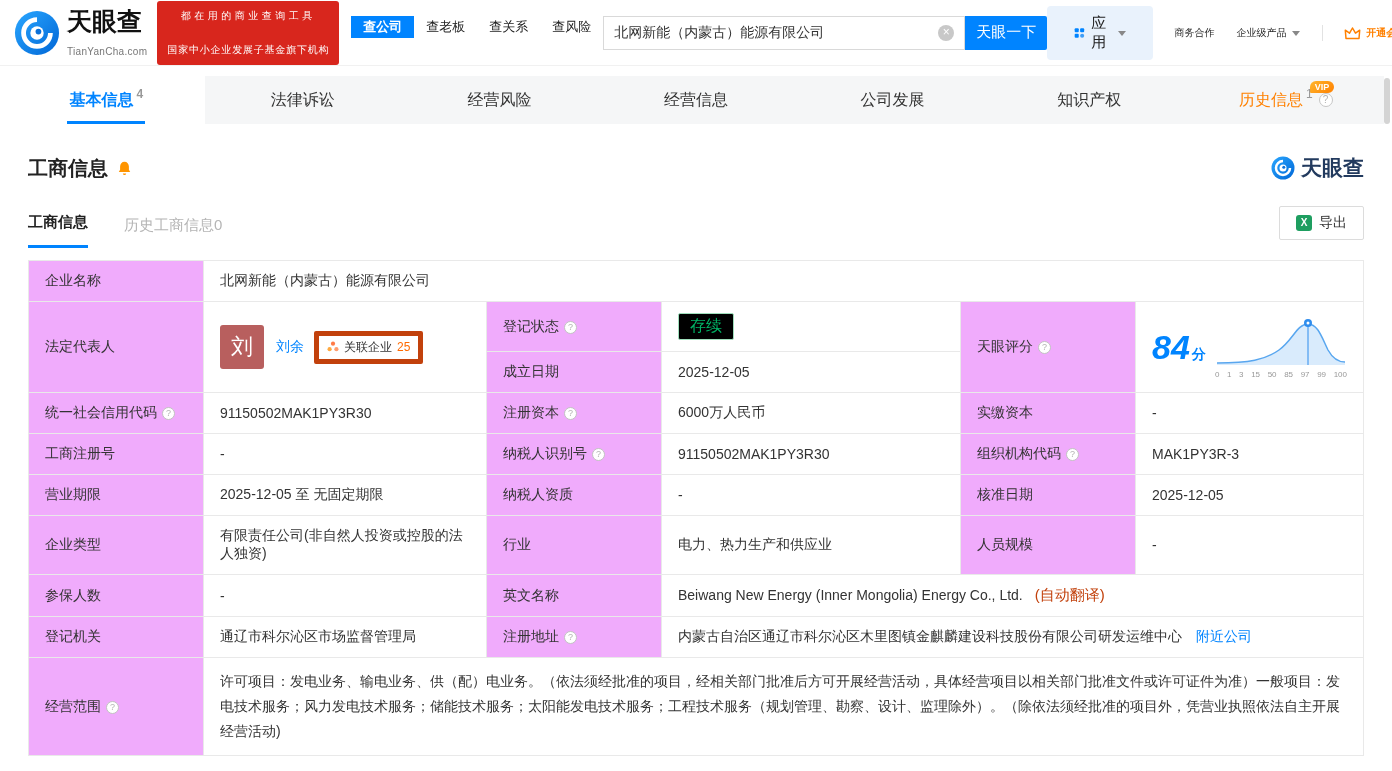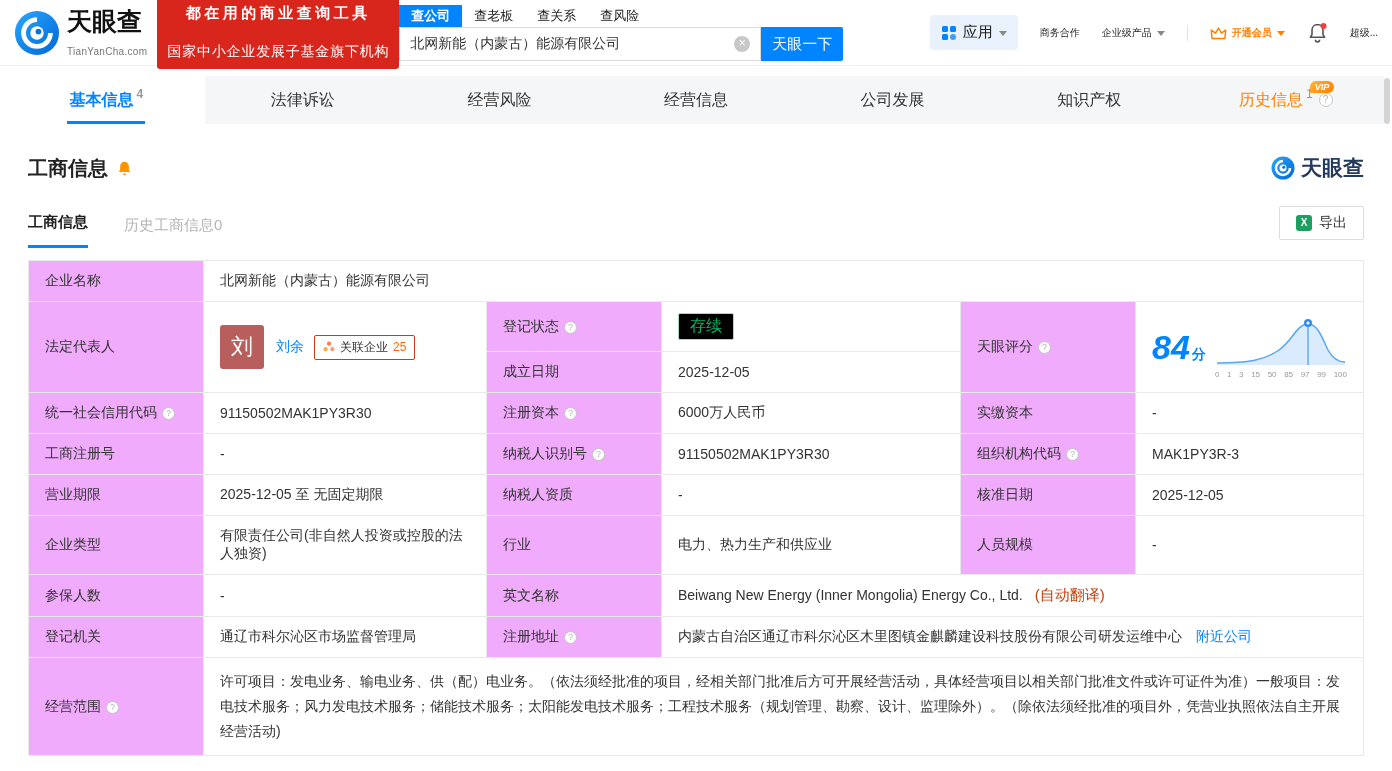--- a/index.html
+++ b/index.html
@@ -5,48 +5,48 @@
   *{box-sizing:border-box;margin:0;padding:0}
   html,body{width:1392px;height:771px}
   body{font-family:"Liberation Sans","DejaVu Sans",sans-serif;background:#fff;color:#333;overflow:hidden;position:relative}
 
   
   .topbar{display:flex;align-items:center;height:66px;padding:0 14px;border-bottom:1px solid #f1f1f1}
   .logo{display:flex;align-items:center;gap:7px;cursor:pointer}
   .logo-cn{font-size:25px;font-weight:bold;color:#111;line-height:1.05}
   .logo-en{font-size:10px;color:#777;letter-spacing:.3px;margin-top:12px}
   .promo{background:#d8261d;color:#fff;border-radius:3px;margin-left:10px;padding:8px 10px;text-align:center}
-  .promo-l1{font-size:15px;font-weight:bold;letter-spacing:3.5px;white-space:nowrap}
-  .promo-l2{font-size:14px;margin-top:20px;letter-spacing:.8px;white-space:nowrap}
-  .searchblock{display:flex;flex-direction:column}
+  .promo-l1{font-size:10px;font-weight:normal;letter-spacing:3.5px;white-space:nowrap}
+  .promo-l2{font-size:10px;margin-top:20px;letter-spacing:.8px;white-space:nowrap}
+  .searchblock{margin-left:12px;display:flex;flex-direction:row}
   .stabs{display:flex;align-items:center;height:23px}
   .stab{font-size:13px;padding:2px 12px;cursor:pointer;color:#222;white-space:nowrap}
   .stab.active{background:#0084ff;color:#fff;font-weight:bold}
   .srow{display:flex}
   .sbox{width:362px;height:34px;border:1px solid #d9d9d9;display:flex;align-items:center;padding:0 10px;background:#fff}
   .sinput{flex:1;border:none;outline:none;font-size:14px;color:#333;font-family:inherit;background:transparent}
   .clear{width:16px;height:16px;border-radius:50%;background:#c8c8c8;color:#fff;font-size:12px;line-height:15px;text-align:center;cursor:pointer;flex:none}
   .sbtn{width:82px;height:34px;background:#0084ff;color:#fff;border:none;font-size:15px;cursor:pointer;font-family:inherit;border-radius:0 2px 2px 0}
   .topnav{margin-left:auto;display:flex;align-items:center;gap:22px}
-  .apps{display:flex;align-items:center;gap:6px;background:#e9f2fc;border-radius:4px;padding:8px 11px;font-size:15px;color:#222;cursor:pointer}
+  .apps{display:flex;align-items:center;gap:6px;background:#e9f2fc;border-radius:4px;padding:8px 27px;font-size:15px;color:#222;cursor:pointer}
   .caret{width:0;height:0;border:4px solid transparent;border-top:5px solid #888;margin-top:5px}
   .caret.orange{border-top-color:#ff8000}
   .navitem{font-size:10px;color:#262626;cursor:pointer;display:flex;align-items:center;gap:5px;white-space:nowrap}
   .navitem.vip{color:#ff8000;font-weight:bold}
   .vdivider{width:1px;height:16px;background:#e2e2e2}
   .bellbtn{display:flex;cursor:pointer}
 
   
   .tabbar{display:flex;margin:10px 8px 0;background:#f5f6f7;height:48px}
   .tab{flex:1;display:flex;align-items:center;justify-content:center;font-size:16px;color:#333;cursor:pointer;position:relative}
   .tab sup{font-size:12px;color:#999;margin-left:3px;transform:translateY(-6px)}
   .tab.active{background:#fff;color:#0084ff;font-weight:bold}
   .tab.active::after{content:"";position:absolute;bottom:0;left:50%;transform:translateX(-50%);width:78px;height:3px;background:#0084ff}
   .tab.history{color:#ff8000}
-  .vip-tag{position:absolute;top:5px;left:calc(50% + 24px);background:linear-gradient(135deg,#ffb62e,#ff8000);color:#fff;font-size:9px;font-style:italic;font-weight:bold;padding:1px 5px;border-radius:6px 6px 6px 1px}
+  .vip-tag{position:absolute;top:5px;left:calc(50% + 24px);background:linear-gradient(135deg,#ffb62e,#ff8000);color:#fff;font-size:9px;font-weight:bold;padding:1px 5px;border-radius:6px 6px 6px 1px}
   .qmark{display:inline-block;width:14px;height:14px;border:1px solid #c6c6c6;border-radius:50%;color:#b3b3b3;font-size:10px;line-height:12px;text-align:center;margin-left:6px;background:#fff}
 
   
   .content{padding:0 28px}
   .section-head{display:flex;align-items:center;margin-top:30px}
   .section-head h2{font-size:20px;color:#222}
   .bell-badge{margin-left:8px;display:flex;cursor:pointer}
   .brand{margin-left:auto;display:flex;align-items:center;gap:6px;font-size:21px;font-weight:bold;color:#223a5e}
   .subtabs{display:flex;align-items:flex-end;margin-top:24px}
   .subtab{font-size:15px;margin-right:36px;padding-bottom:13px;cursor:pointer;color:#222}
@@ -57,21 +57,21 @@
 
   
   table.info{width:100%;border-collapse:collapse;table-layout:fixed;margin-top:12px}
   table.info td{border:1px solid #e9e9e9;padding:11px 16px;font-size:14px;color:#333;vertical-align:middle;word-break:break-word}
   td.lbl{background:#f0abfc}
   .help{display:inline-block;width:13px;height:13px;border:1px solid #c2c2c2;border-radius:50%;color:#b3b3b3;font-size:9px;line-height:11px;text-align:center;margin-left:5px;vertical-align:1px;background:#fff;cursor:pointer}
   .rep{display:flex;align-items:center}
   .avatar{width:44px;height:44px;background:#b85f5e;border-radius:3px;color:#fff;font-size:22px;display:flex;align-items:center;justify-content:center;cursor:pointer;flex:none}
   a.link{color:#0084ff;text-decoration:none;cursor:pointer}
   .rep a.link{margin:0 10px 0 12px}
-  .rel-badge{display:inline-flex;align-items:center;gap:5px;border:1px solid #c2410c;border-radius:2px;padding:3px 8px;font-size:12px;color:#333;cursor:pointer;white-space:nowrap}
+  .rel-badge{display:inline-flex;align-items:center;gap:5px;border:5px solid #c2410c;border-radius:2px;padding:3px 8px;font-size:12px;color:#333;cursor:pointer;white-space:nowrap}
   .rel-count{color:#ff6a00}
   .status{display:inline-block;background:#000000;border:1px solid #9fdfbc;color:#00b365;font-size:16px;padding:2px 11px;border-radius:2px}
   td.score-cell{padding:6px 14px}
   .score-wrap{display:flex;align-items:center;justify-content:space-between}
   .score-num{color:#0084ff;font-weight:bold;white-space:nowrap}
   .score-big{font-size:34px;font-style:italic}
   .score-unit{font-size:14px;margin-left:2px}
   .chart{width:132px;flex:none}
   .ticks{display:flex;justify-content:space-between;font-size:8px;color:#999;margin-top:1px}
   .note{color:#c2410c;font-size:15px;margin-left:12px}

